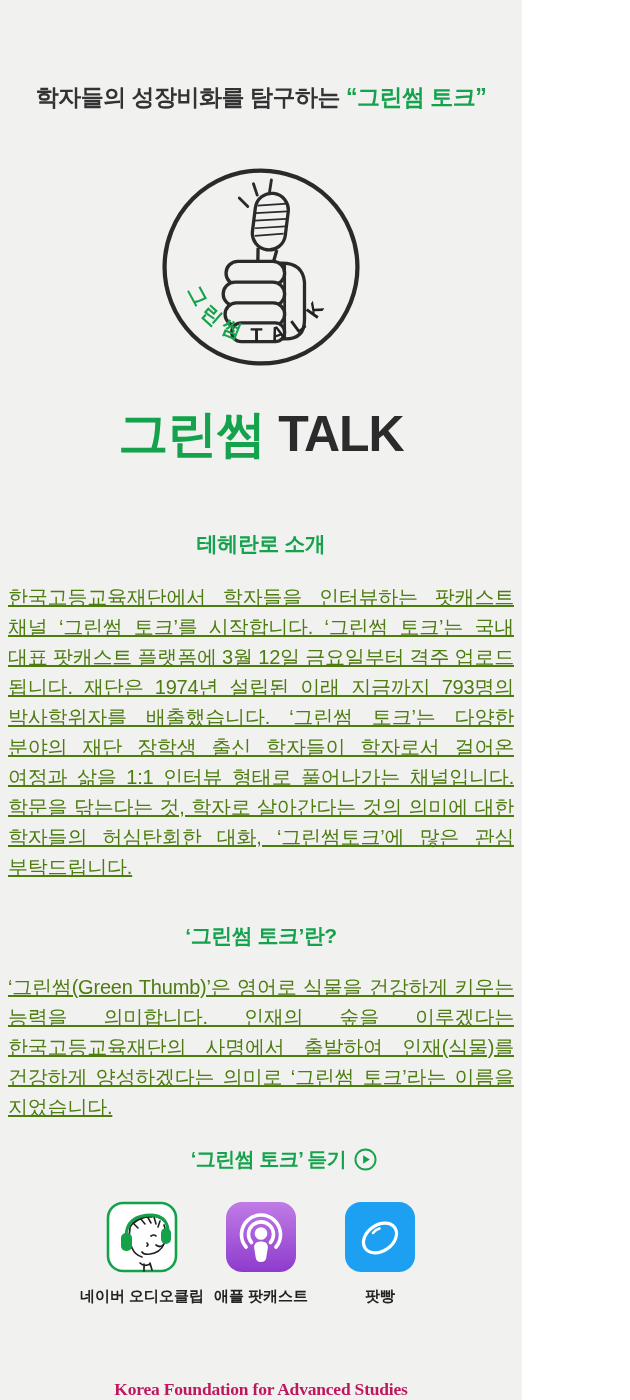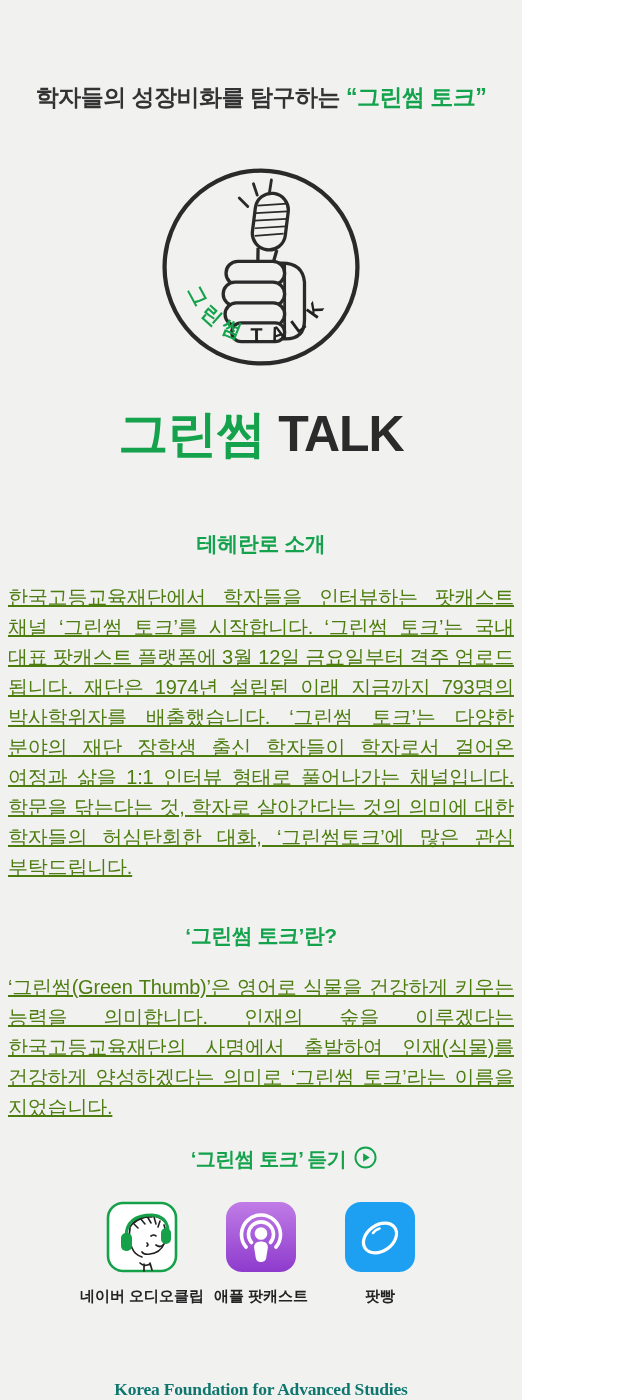--- a/index.html
+++ b/index.html
@@ -24,34 +24,34 @@
   .sec-heading.second { margin-top:40px; }
   
   .body-text {
     margin-top:24px; width:506px; font-size:20px; line-height:30px;
     color:#4d7c0f; text-align:justify; letter-spacing:-0.2px;
     word-break:keep-all;
     text-decoration:underline;
   }
   .body-text.second { margin-top:22px; }
   
-  .listen-row { margin-top:24px; display:flex; align-items:flex-start; gap:8px; cursor:pointer;margin-left:46px; }
+  .listen-row { margin-top:24px; display:flex; align-items:center; gap:8px; cursor:pointer;margin-left:46px; }
   .listen-label { font-size:20px; font-weight:bold; color:#14a34c; letter-spacing:-0.5px; }
   
   .platform-row { margin-top:28px; display:flex; }
   .platform-col { width:119px; display:flex; flex-direction:column; align-items:center; }
   .platform-icon { width:72px; height:72px; cursor:pointer; }
   .platform-label { margin-top:14px; font-size:15px; font-weight:bold; color:#222222; white-space:nowrap; }
   
   .footer { margin-top:66px; display:flex; flex-direction:column; align-items:center; }
   .org-kr {
     font-size:19px; color:#1d1d1d; letter-spacing:13px; font-weight:500;
     padding:0 0 9px 13px; border-bottom:1.5px solid #3a3a3a; text-indent:0;
   }
-  .org-en { margin-top:7px; font-family:"Liberation Serif", serif; font-weight:bold; font-size:17.5px; color:#0f766e; letter-spacing:-0.2px; }
+  .org-en { margin-top:7px; font-family:"Liberation Serif", serif; font-weight:bold; font-size:17.5px; color:#be185d; letter-spacing:-0.2px; }
   .contact { margin-top:26px; text-align:center; font-size:15px; font-weight:bold; color:#161616; line-height:25px; letter-spacing:0.2px; }
 </style>
 </head>
 <body>
 
 <div class="page">
 
   <div class="tagline">
     <span>학자들의 성장비화를 탐구하는 </span><span class="quoted">“그린썸 토크”</span>
   </div>

